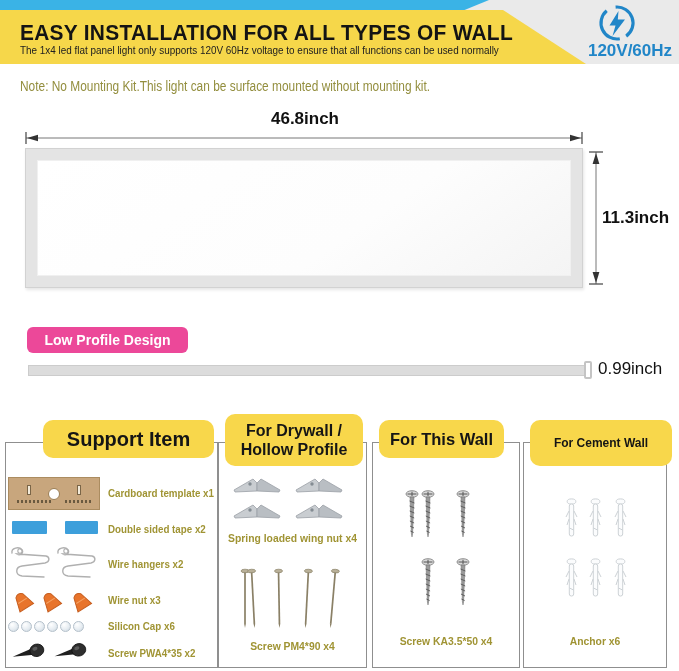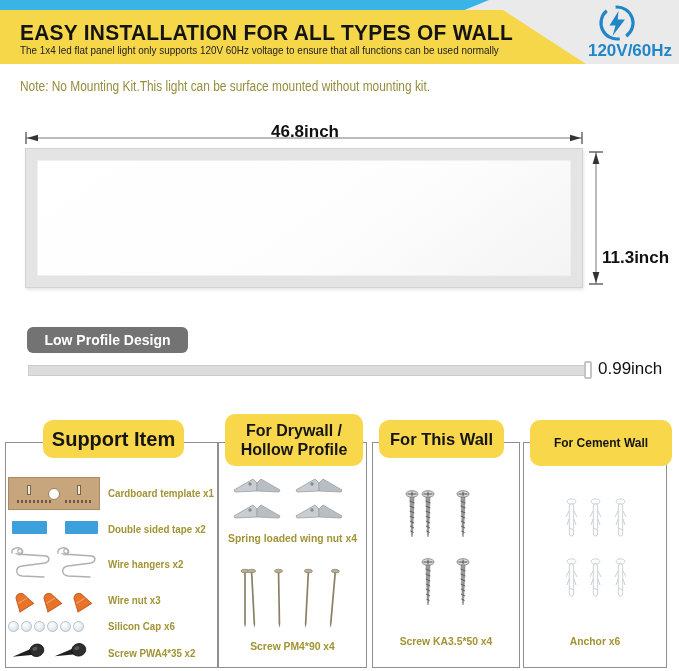--- a/index.html
+++ b/index.html
@@ -19,47 +19,47 @@
       transform:scaleX(.9);transform-origin:left top;white-space:nowrap;}
   .volt-icon{left:597px;top:3px;width:40px;height:40px;}
   .volt-text{left:576px;top:41px;width:108px;text-align:center;font-size:17px;
       font-weight:bold;color:#2186c8;}
 
   
   .note{left:20px;top:78px;font-size:14px;color:#938e3e;transform:scaleX(.85);
       transform-origin:left top;white-space:nowrap;}
 
   
-  .wlabel{left:240px;top:109px;width:130px;text-align:center;font-size:17px;font-weight:bold;color:#111;margin-top:13px;}
-  .hlabel{left:602px;top:208px;font-size:17px;font-weight:bold;color:#111;margin-top:40px;}
+  .wlabel{left:240px;top:109px;width:130px;text-align:center;font-size:17px;font-weight:bold;color:#111;}
+  .hlabel{left:602px;top:208px;font-size:17px;font-weight:bold;color:#111;}
   .panel-outer{left:25px;top:148px;width:558px;height:140px;background:#e4e4e4;
       border:1px solid #d2d2d2;box-sizing:border-box;box-shadow:1px 2px 3px rgba(0,0,0,.10);}
   .panel-inner{left:37px;top:160px;width:534px;height:116px;box-sizing:border-box;
       background:linear-gradient(145deg,#ffffff 0%,#fdfdfd 60%,#f4f4f4 100%);border:1px solid #f0f0f0;}
   .hdim{left:22px;top:131px;}
   .vdim{left:588px;top:146px;}
 
   
-  .lp-pill{left:27px;top:327px;width:161px;height:26px;background:#737373;border-radius:6px;
+  .lp-pill{left:27px;top:327px;width:161px;height:26px;background:#ec4899;border-radius:6px;
       display:flex;align-items:center;justify-content:center;color:#fff;font-size:14px;font-weight:bold;}
   .lp-bar{left:28px;top:365px;width:557px;height:11px;background:#dcdcdc;
       border:1px solid #cccccc;box-sizing:border-box;}
   .lp-bracket{left:584px;top:361px;width:8px;height:18px;background:#fff;border:2px solid #c4c4c4;
       box-sizing:border-box;border-radius:2px;}
   .lp-size{left:598px;top:359px;font-size:17px;font-weight:normal;color:#111;}
 
   
   .pbox{border:1px solid #8f8f8f;box-sizing:border-box;background:#fff;top:442px;height:226px;}
   .box1{left:5px;width:213px;}
   .box2{left:218px;width:149px;}
   .box3{left:372px;width:148px;}
   .box4{left:523px;width:144px;}
   .pill{background:#f8d74b;border-radius:10px;display:flex;align-items:center;justify-content:center;
       color:#151515;font-weight:bold;text-align:center;z-index:3;}
-  .pill1{left:43px;top:420px;width:141px;height:38px;font-size:20px;}
+  .pill1{left:43px;top:420px;width:171px;height:38px;font-size:20px;}
   .pill2{left:225px;top:414px;width:138px;height:52px;font-size:16px;line-height:1.2;padding:0 6px;box-sizing:border-box;}
   .pill3{left:379px;top:420px;width:125px;height:38px;font-size:16.5px;}
   .pill4{left:530px;top:420px;width:142px;height:46px;font-size:12px;}
 
   .olabel{color:#a09434;font-weight:bold;font-size:11.5px;transform:scaleX(.85);
       transform-origin:left top;white-space:nowrap;}
   .clabel{color:#a09434;font-weight:bold;font-size:11.5px;text-align:center;
       transform:scaleX(.9);transform-origin:center top;white-space:nowrap;}
 
   

